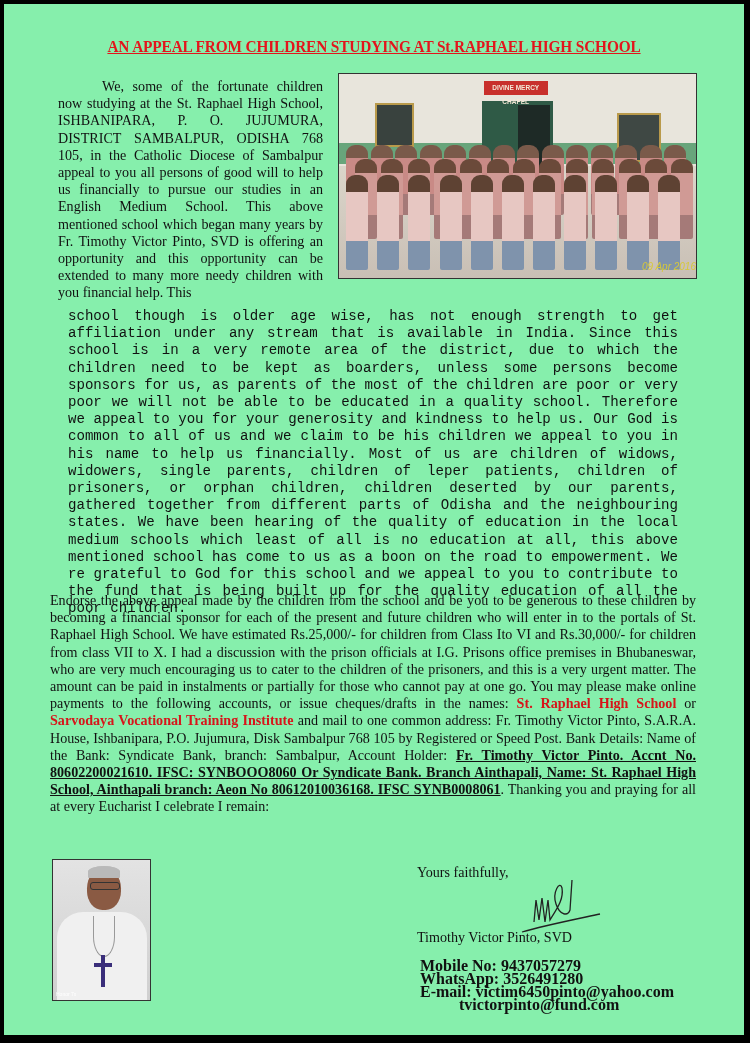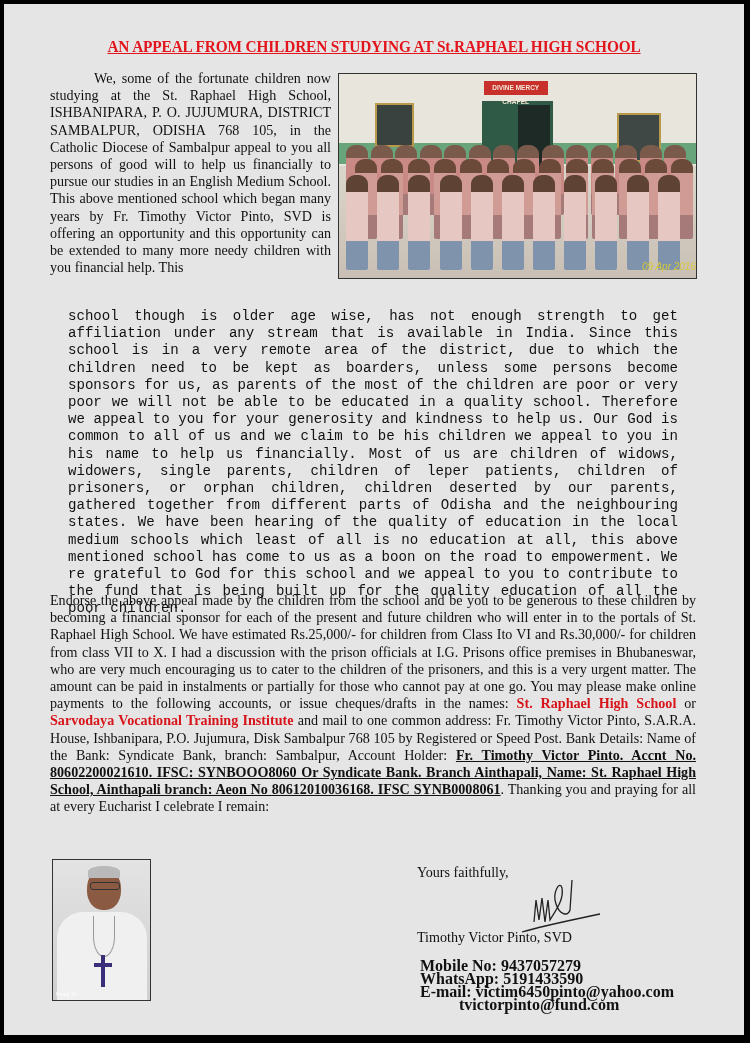--- a/index.html
+++ b/index.html
@@ -2,34 +2,34 @@
 <html><head>
 <meta charset="utf-8">
 <style>
   html, body { margin: 0; padding: 0; }
   body {
     width: 750px; height: 1043px; background: #000; position: relative; overflow: hidden;
     font-family: "Liberation Serif", serif;
   }
   .page {
     position: absolute; left: 4px; top: 4px; width: 740px; height: 1031px;
-    background: #e5e5e5; color: #111;
+    background: #86efac; color: #111;
   }
   .title {
     position: absolute; left: 0; right: 0; top: 33px; text-align: center;
     font-weight: bold; font-size: 16.5px; color: #e3151c; text-decoration: underline;
     letter-spacing: -0.15px; font-family: "Liberation Serif", serif; transform: scaleX(0.93);
   }
   .text {
     font-size: 14.1px; line-height: 17.2px; text-align: justify;
   }
   .intro {
     position: absolute; left: 46px; top: 66px; width: 281px;
   }
-  .intro p { margin: 0; text-indent: 44px; }
+  .intro p { margin: 8px; text-indent: 44px; }
   .photo {
     position: absolute; left: 334px; top: 69px; width: 359px; height: 206px;
     border: 1px solid #333; box-sizing: border-box; overflow: hidden;
     background: linear-gradient(#e9e6dc 0%, #dcd8cc 40%, #c9bfb5 100%);
   }
   .photo .wall { position:absolute; left:0; top:0; width:100%; height:45%; background:#e8e5dc; }
   .photo .green { position:absolute; left:0; top:34%; width:100%; height:10%; background:#3d8f5b; opacity:.75; }
   .photo .door { position:absolute; left:40%; top:13%; width:20%; height:55%; background:#2f5a46; }
   .photo .door-in { position:absolute; left:50%; top:15%; width:9%; height:53%; background:#1e2a26; }
   .photo .win1 { position:absolute; left:10%; top:14%; width:10%; height:20%; background:#39423e; border:2px solid #b99a4b; }
@@ -166,17 +166,17 @@
   <div class="closing">Yours faithfully,</div>
 
   <svg class="signature" viewBox="0 0 90 70">
     <path d="M22 52 L24 30 L27 50 L30 28 L33 52 L36 30 L38 50 C44 40 52 30 50 18 C48 10 40 22 44 34 C48 46 56 46 58 40 L60 10 M10 62 C30 56 60 50 88 44" fill="none" stroke="#222" stroke-width="1.3"></path>
   </svg>
 
   <div class="signer">Timothy Victor Pinto, SVD</div>
 
   <div class="contacts">
     <div>Mobile No: 9437057279</div>
-    <div>WhatsApp: 5191433590</div>
+    <div>WhatsApp: 3526491280</div>
     <div>E-mail: victim6450pinto@yahoo.com</div>
     <div class="indent">tvictorpinto@fund.com</div>
   </div>
 </div>
 
 </body></html>

